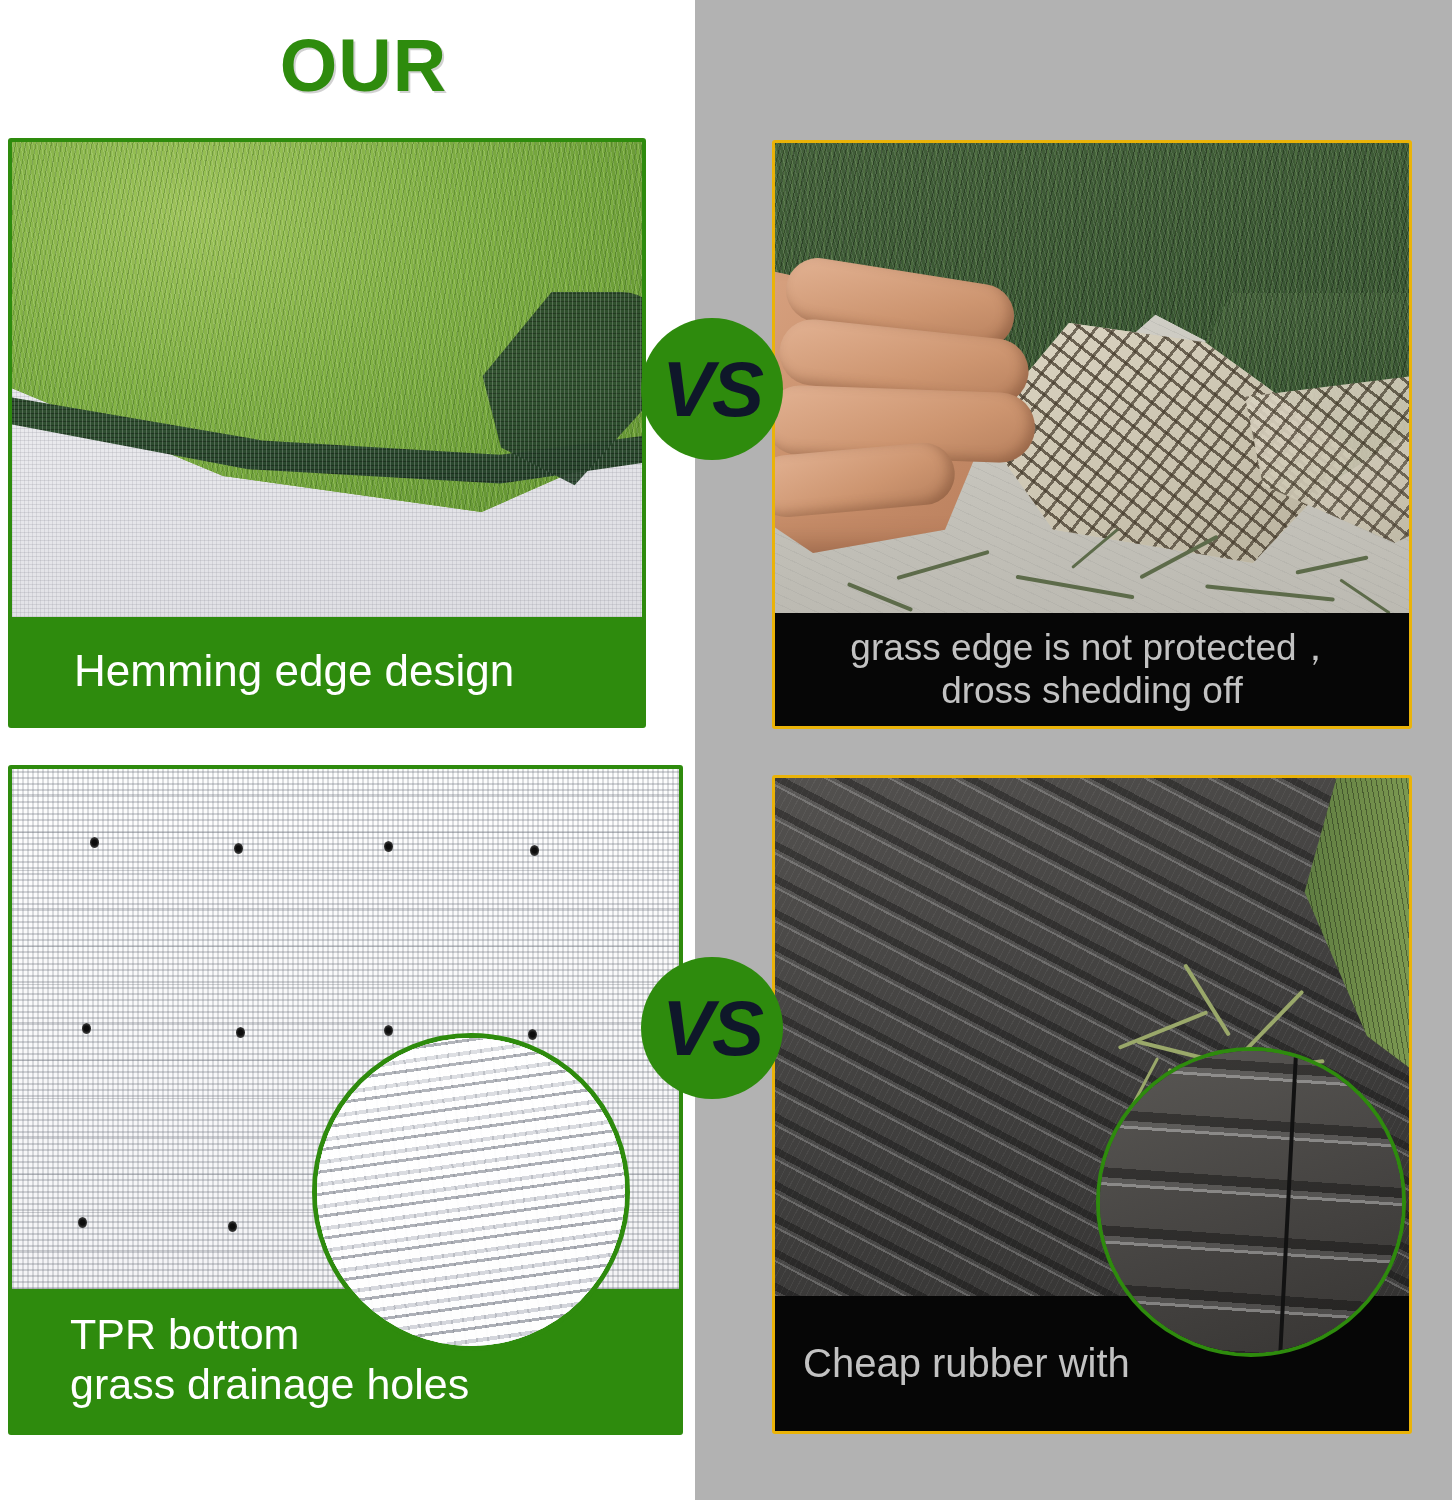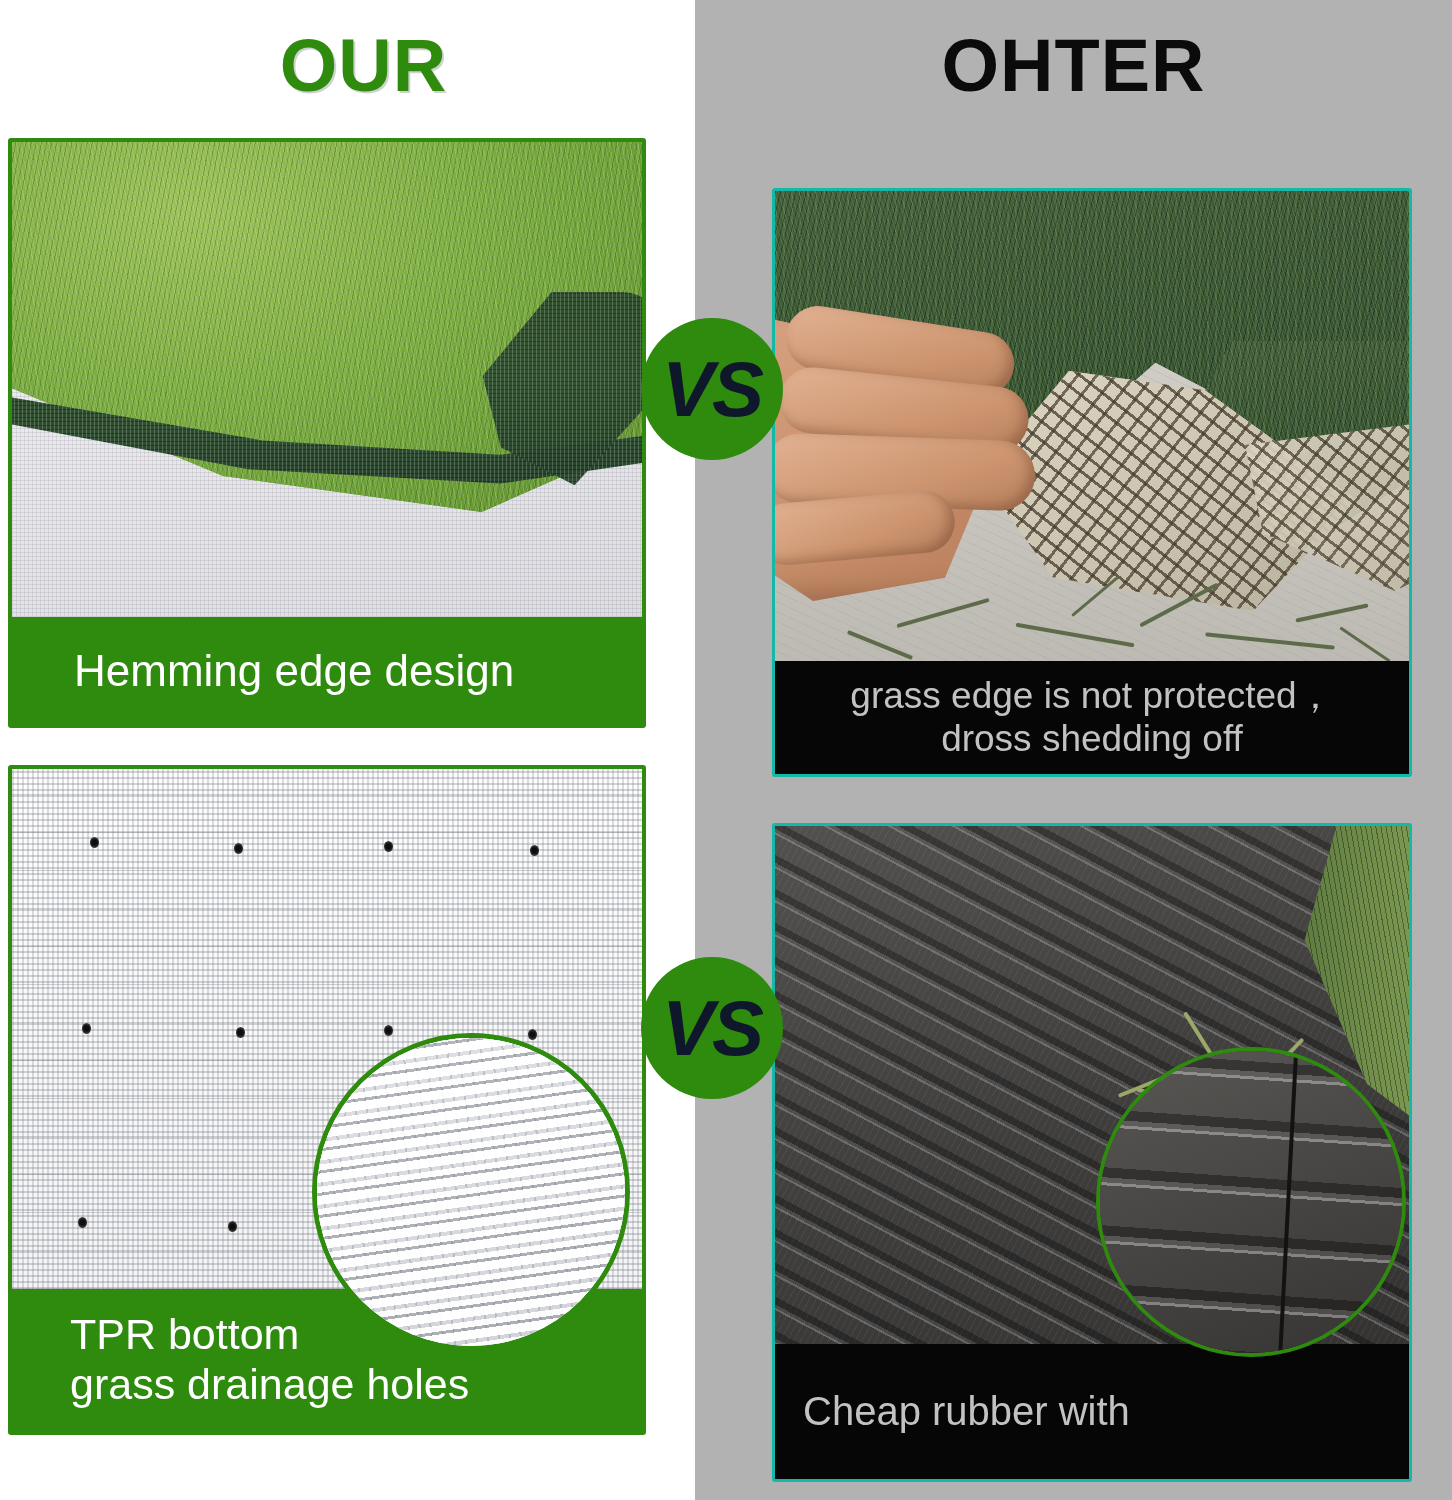--- a/index.html
+++ b/index.html
@@ -25,21 +25,21 @@
     user-select:none;
   }
   #hdr-our{left:16px;width:695px;font-size:74px;color:#2e8b0d;
            text-shadow:2px 2px 0 rgba(0,0,0,.18);}
   #hdr-other{left:695px;width:757px;font-size:74px;color:#0b0b0b;
            text-shadow:1px 1px 0 rgba(255,255,255,.08);}
 
   
   .card{position:absolute;overflow:hidden;}
   .card.left{border:4px solid #2e8b0d;background:#2e8b0d;border-radius:3px;}
-  .card.right{border:3px solid #14b8a6;background:#eab308;border-radius:3px;margin-top:48px;}
+  .card.right{border:3px solid #eab308;background:#eab308;border-radius:3px;}
   .photo{position:absolute;left:0;right:0;top:0;overflow:hidden;}
 
   
   .cap{
     position:absolute;left:0;right:0;bottom:0;
     display:flex;flex-direction:column;justify-content:center;
     box-sizing:border-box;
   }
   .cap.green{background:#2e8b0d;color:#ffffff;}
   .cap.black{background:#060606;color:#c2c2c2;}
@@ -177,21 +177,20 @@
 </style>
 </head>
 <body>
 
 <div id="stage">
 
   <div class="half" id="half-left"></div>
   <div class="half" id="half-right"></div>
 
   <div class="hdr" id="hdr-our">OUR</div>
-  <div class="hdr" id="hdr-other">OHTER</div>
 
   <div class="card left" style="left:8px;top:138px;width:630px;height:582px;">
 
     <div class="photo" style="height:475px;">
       <div class="tex-white-backing" style="position:absolute;inset:0;"></div>
 
       <div class="tex-grass-bright" style="position:absolute;left:-20px;top:-10px;width:680px;height:400px;
                   clip-path:polygon(0 0,100% 0,100% 74%,72% 95%,34% 86%,0 62%);"></div>
 
       <div class="hem-edge" style="left:-30px;top:236px;width:700px;height:120px;
@@ -239,21 +238,21 @@
       <div class="fiber" style="left:290px;top:404px;width:60px;height:3px;transform:rotate(-40deg);"></div>
       <div class="fiber" style="left:560px;top:452px;width:60px;height:3px;transform:rotate(34deg);"></div>
     </div>
 
     <div class="cap black" style="height:113px;padding:0 14px;font-size:37px;text-align:center;align-items:center;">
       <div class="line">grass edge is not protected，</div>
       <div class="line">dross shedding off</div>
     </div>
   </div>
 
-  <div class="card left" style="left:8px;top:765px;width:630px;height:662px;">
+  <div class="card left" style="left:8px;top:765px;width:630px;height:662px;padding-left:37px;">
 
     <div class="photo" style="height:520px;">
       <div class="tex-tpr" style="position:absolute;inset:0;"></div>
       <div class="hole" style="left:78px;top:68px;"></div>
       <div class="hole" style="left:222px;top:74px;"></div>
       <div class="hole" style="left:372px;top:72px;"></div>
       <div class="hole" style="left:518px;top:76px;"></div>
       <div class="hole" style="left:70px;top:254px;"></div>
       <div class="hole" style="left:224px;top:258px;"></div>
       <div class="hole" style="left:372px;top:256px;"></div>

